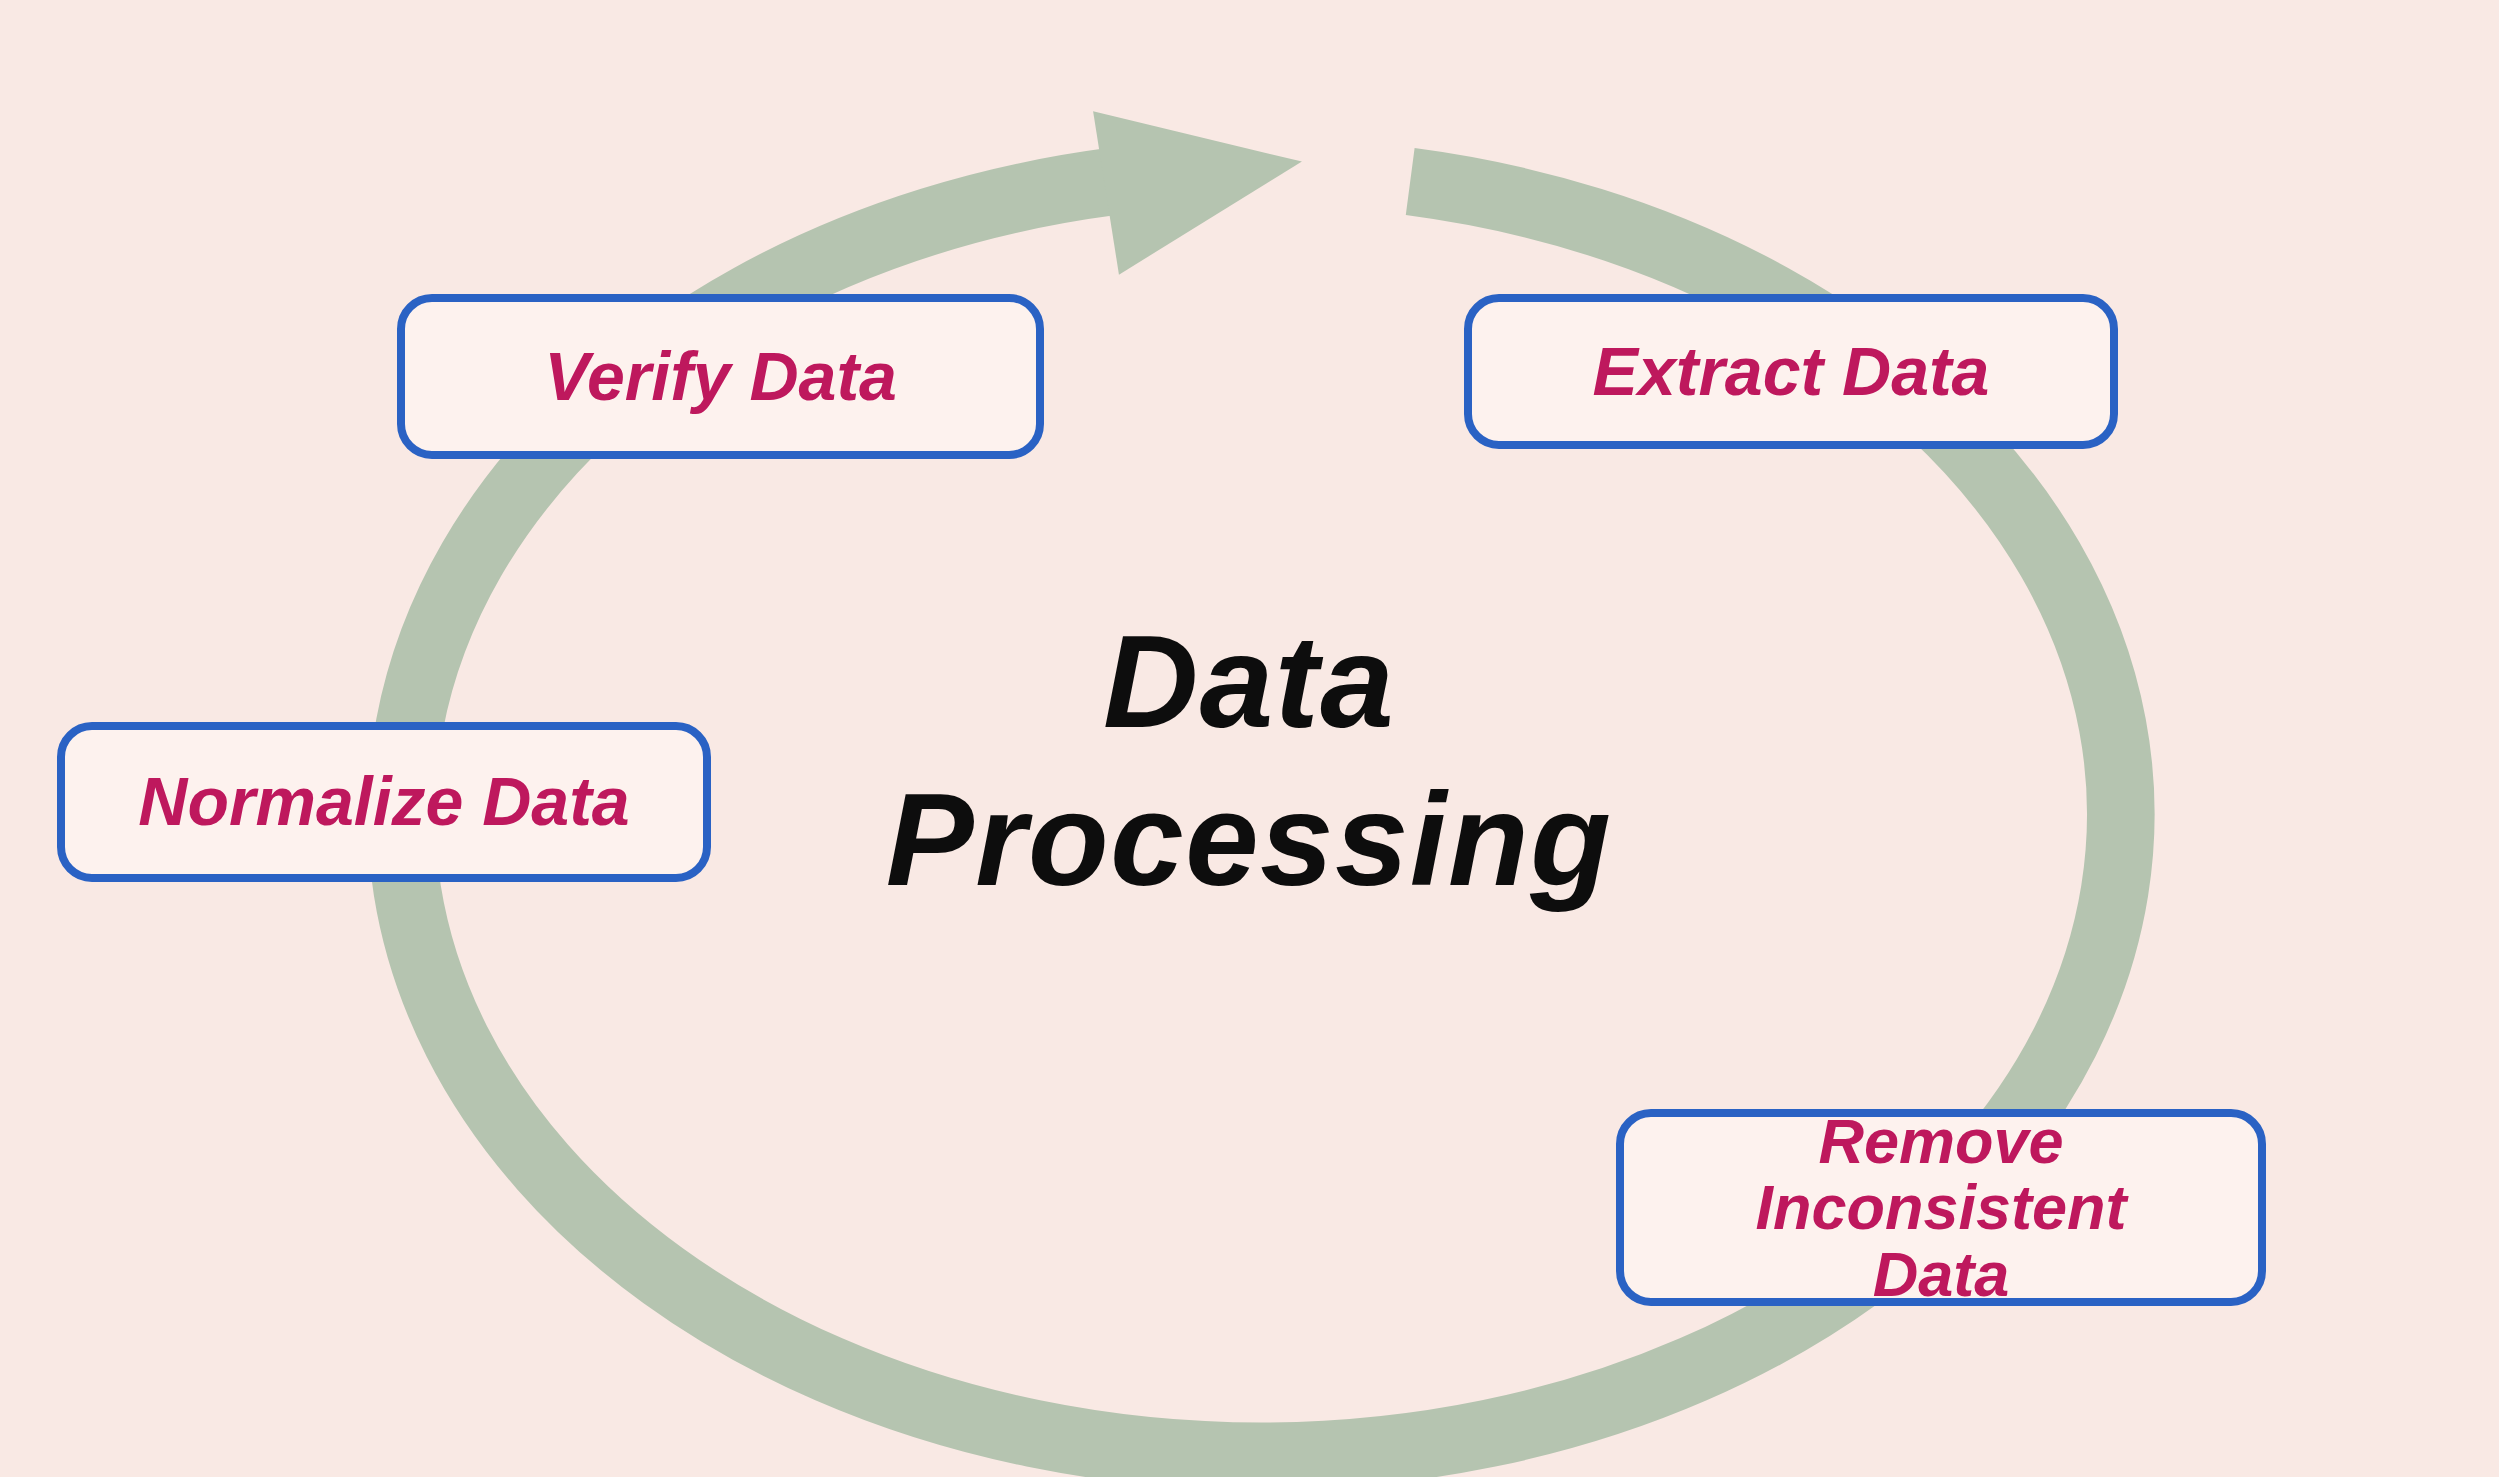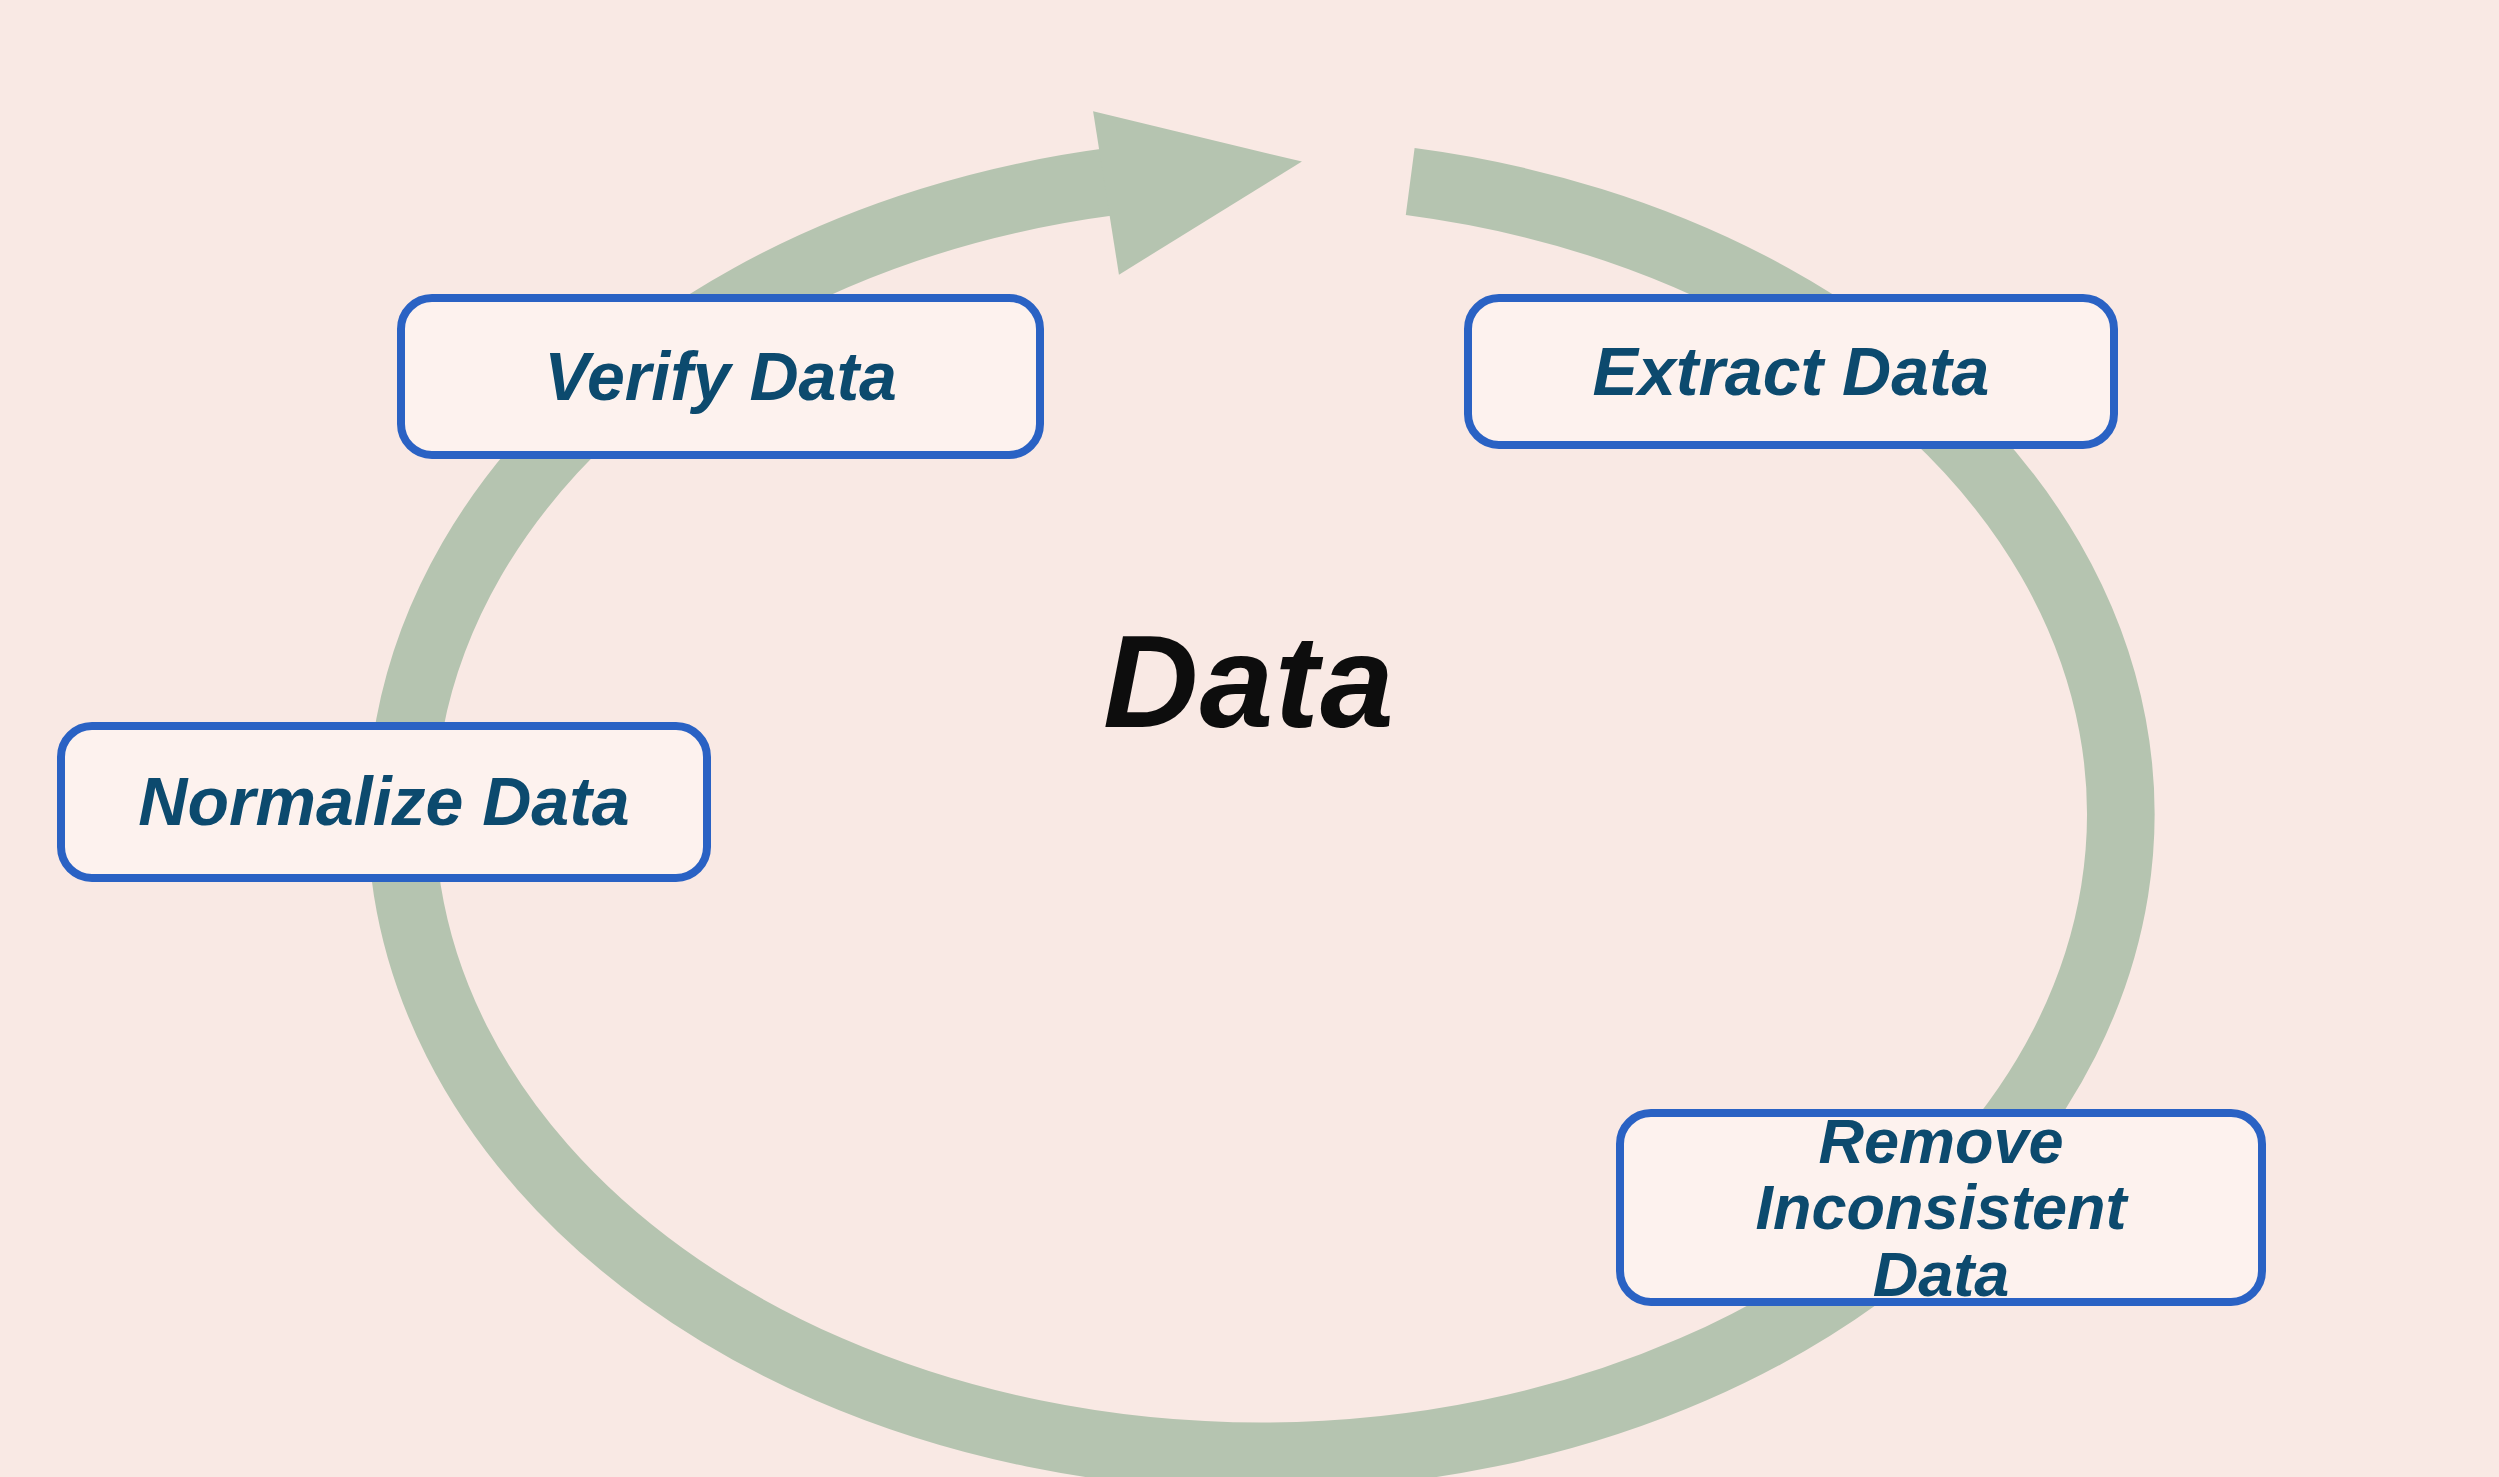--- a/index.html
+++ b/index.html
@@ -43,21 +43,21 @@
 
   .node {
     position: absolute;
     display: flex;
     align-items: center;
     justify-content: center;
     background: #fdf2ee;
     border: 8px solid #2a62c4;
     border-radius: 35px;
     box-sizing: border-box;
-    color: #0c4a6e;
+    color: #be185d;
     font-weight: 700;
     font-style: italic;
     font-size: 68px;
     text-align: center;
     line-height: 1.08;
   }
   .node-label { white-space: pre-line; }
 
   .node-verify    { left: 397px;  top: 294px;  width: 647px; height: 165px; }
   .node-extract   { left: 1464px; top: 294px;  width: 654px; height: 155px; }
@@ -71,20 +71,21 @@
 
 <div class="canvas">
 
   <svg class="ring" viewBox="0 0 3402 2011" aria-hidden="true">
     <path d="M 1919 247 A 1170 874 0 1 1 1513 247"></path>
     <polygon points="1505,150 1505,375 1775,262" transform="rotate(-9 1505 262)"></polygon>
   </svg>
 
   <div class="title">
     <div>Data</div>
+    <div>Processing</div>
   </div>
 
   <div class="node node-verify">
     <span class="node-label">Verify Data</span>
   </div>
 
   <div class="node node-extract">
     <span class="node-label">Extract Data</span>
   </div>
 

